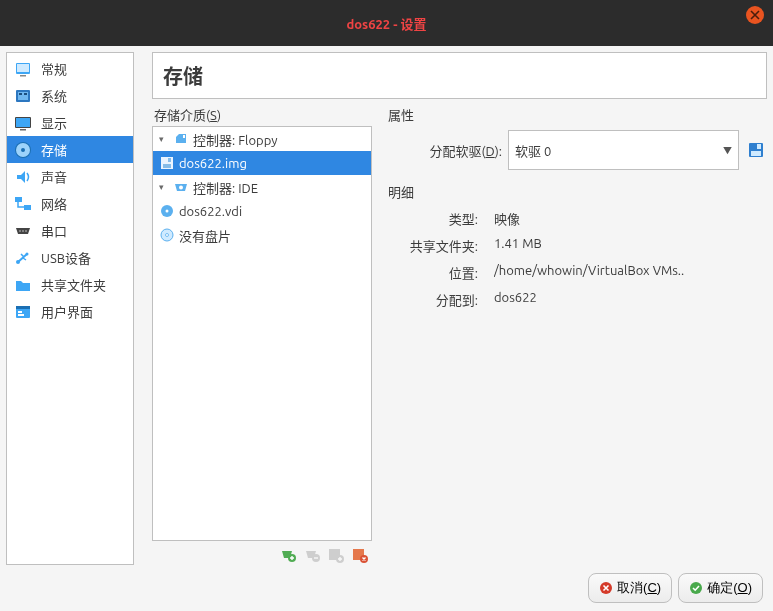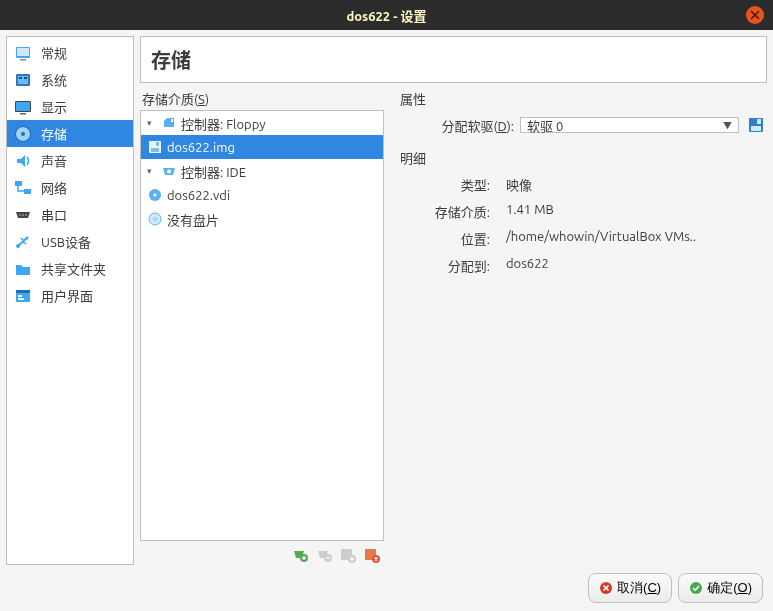--- a/index.html
+++ b/index.html
@@ -12,27 +12,27 @@
     overflow: hidden;
     color: #3c3c3c;
   }
   .window {
     width: 773px;
     height: 611px;
     display: flex;
     flex-direction: column;
   }
   .titlebar {
-    height: 30px;
+    height: 46px;
     background: #2c2c2c;
     display: flex;
     align-items: center;
     justify-content: center;
     position: relative;
-    color: #fef9c3;
+    color: #ef4444;
     font-weight: bold;
     flex-shrink: 0;
   }
   .titlebar .close-btn {
     position: absolute;
     right: 9px;
     top: 6px;
     width: 18px;
     height: 18px;
     background: #e95420;
@@ -46,21 +46,21 @@
   .client {
     flex: 1;
     background: #f5f5f5;
     display: flex;
     flex-direction: column;
     padding: 6px 6px 6px 6px;
   }
   .main {
     flex: 1;
     display: flex;
-    gap: 6px;
+    gap: 18px;
     min-height: 0;
   }
   .sidebar {
     width: 128px;
     background: #fff;
     border: 1px solid #bfbfbf;
     padding: 2px 0;
     flex-shrink: 0;
   }
   .sidebar-item {
@@ -90,21 +90,21 @@
     font-size: 20px;
     font-weight: bold;
   }
   .panels {
     flex: 1;
     display: flex;
     gap: 14px;
     min-height: 0;
   }
   .leftpanel {
-    width: 244px;
+    width: 220px;
     display: flex;
     flex-direction: column;
     flex-shrink: 0;
   }
   .grouplabel {
     font-size: 13px;
     margin-bottom: 2px;
     padding-left: 2px;
   }
   .grouplabel .ul { text-decoration: underline; }
@@ -143,21 +143,21 @@
   }
   .attr-row {
     display: flex;
     align-items: center;
     gap: 6px;
     padding: 4px 0;
   }
   .attr-label { width: 80px; text-align: right; margin-left: 36px; }
   .combo {
     flex: 1;
-    height: 16px;
+    height: 40px;
     border: 1px solid #bfbfbf;
     background: #fff;
     display: flex;
     align-items: center;
     padding: 0 6px;
     position: relative;
     cursor: pointer;
     min-width: 0;
   }
   .combo .caret { position: absolute; right: 6px; font-size: 9px; color: #555; }
@@ -431,21 +431,21 @@
               </span>
             </div>
 
             <div class="details">
               <div class="grouplabel details-title">明细</div>
               <div class="detail-row">
                 <span class="dk">类型:</span>
                 <span class="dv">映像</span>
               </div>
               <div class="detail-row">
-                <span class="dk">存储介质:</span>
+                <span class="dk">共享文件夹:</span>
                 <span class="dv">1.41 MB</span>
               </div>
               <div class="detail-row">
                 <span class="dk">位置:</span>
                 <span class="dv">/home/whowin/VirtualBox VMs..</span>
               </div>
               <div class="detail-row">
                 <span class="dk">分配到:</span>
                 <span class="dv">dos622</span>
               </div>

